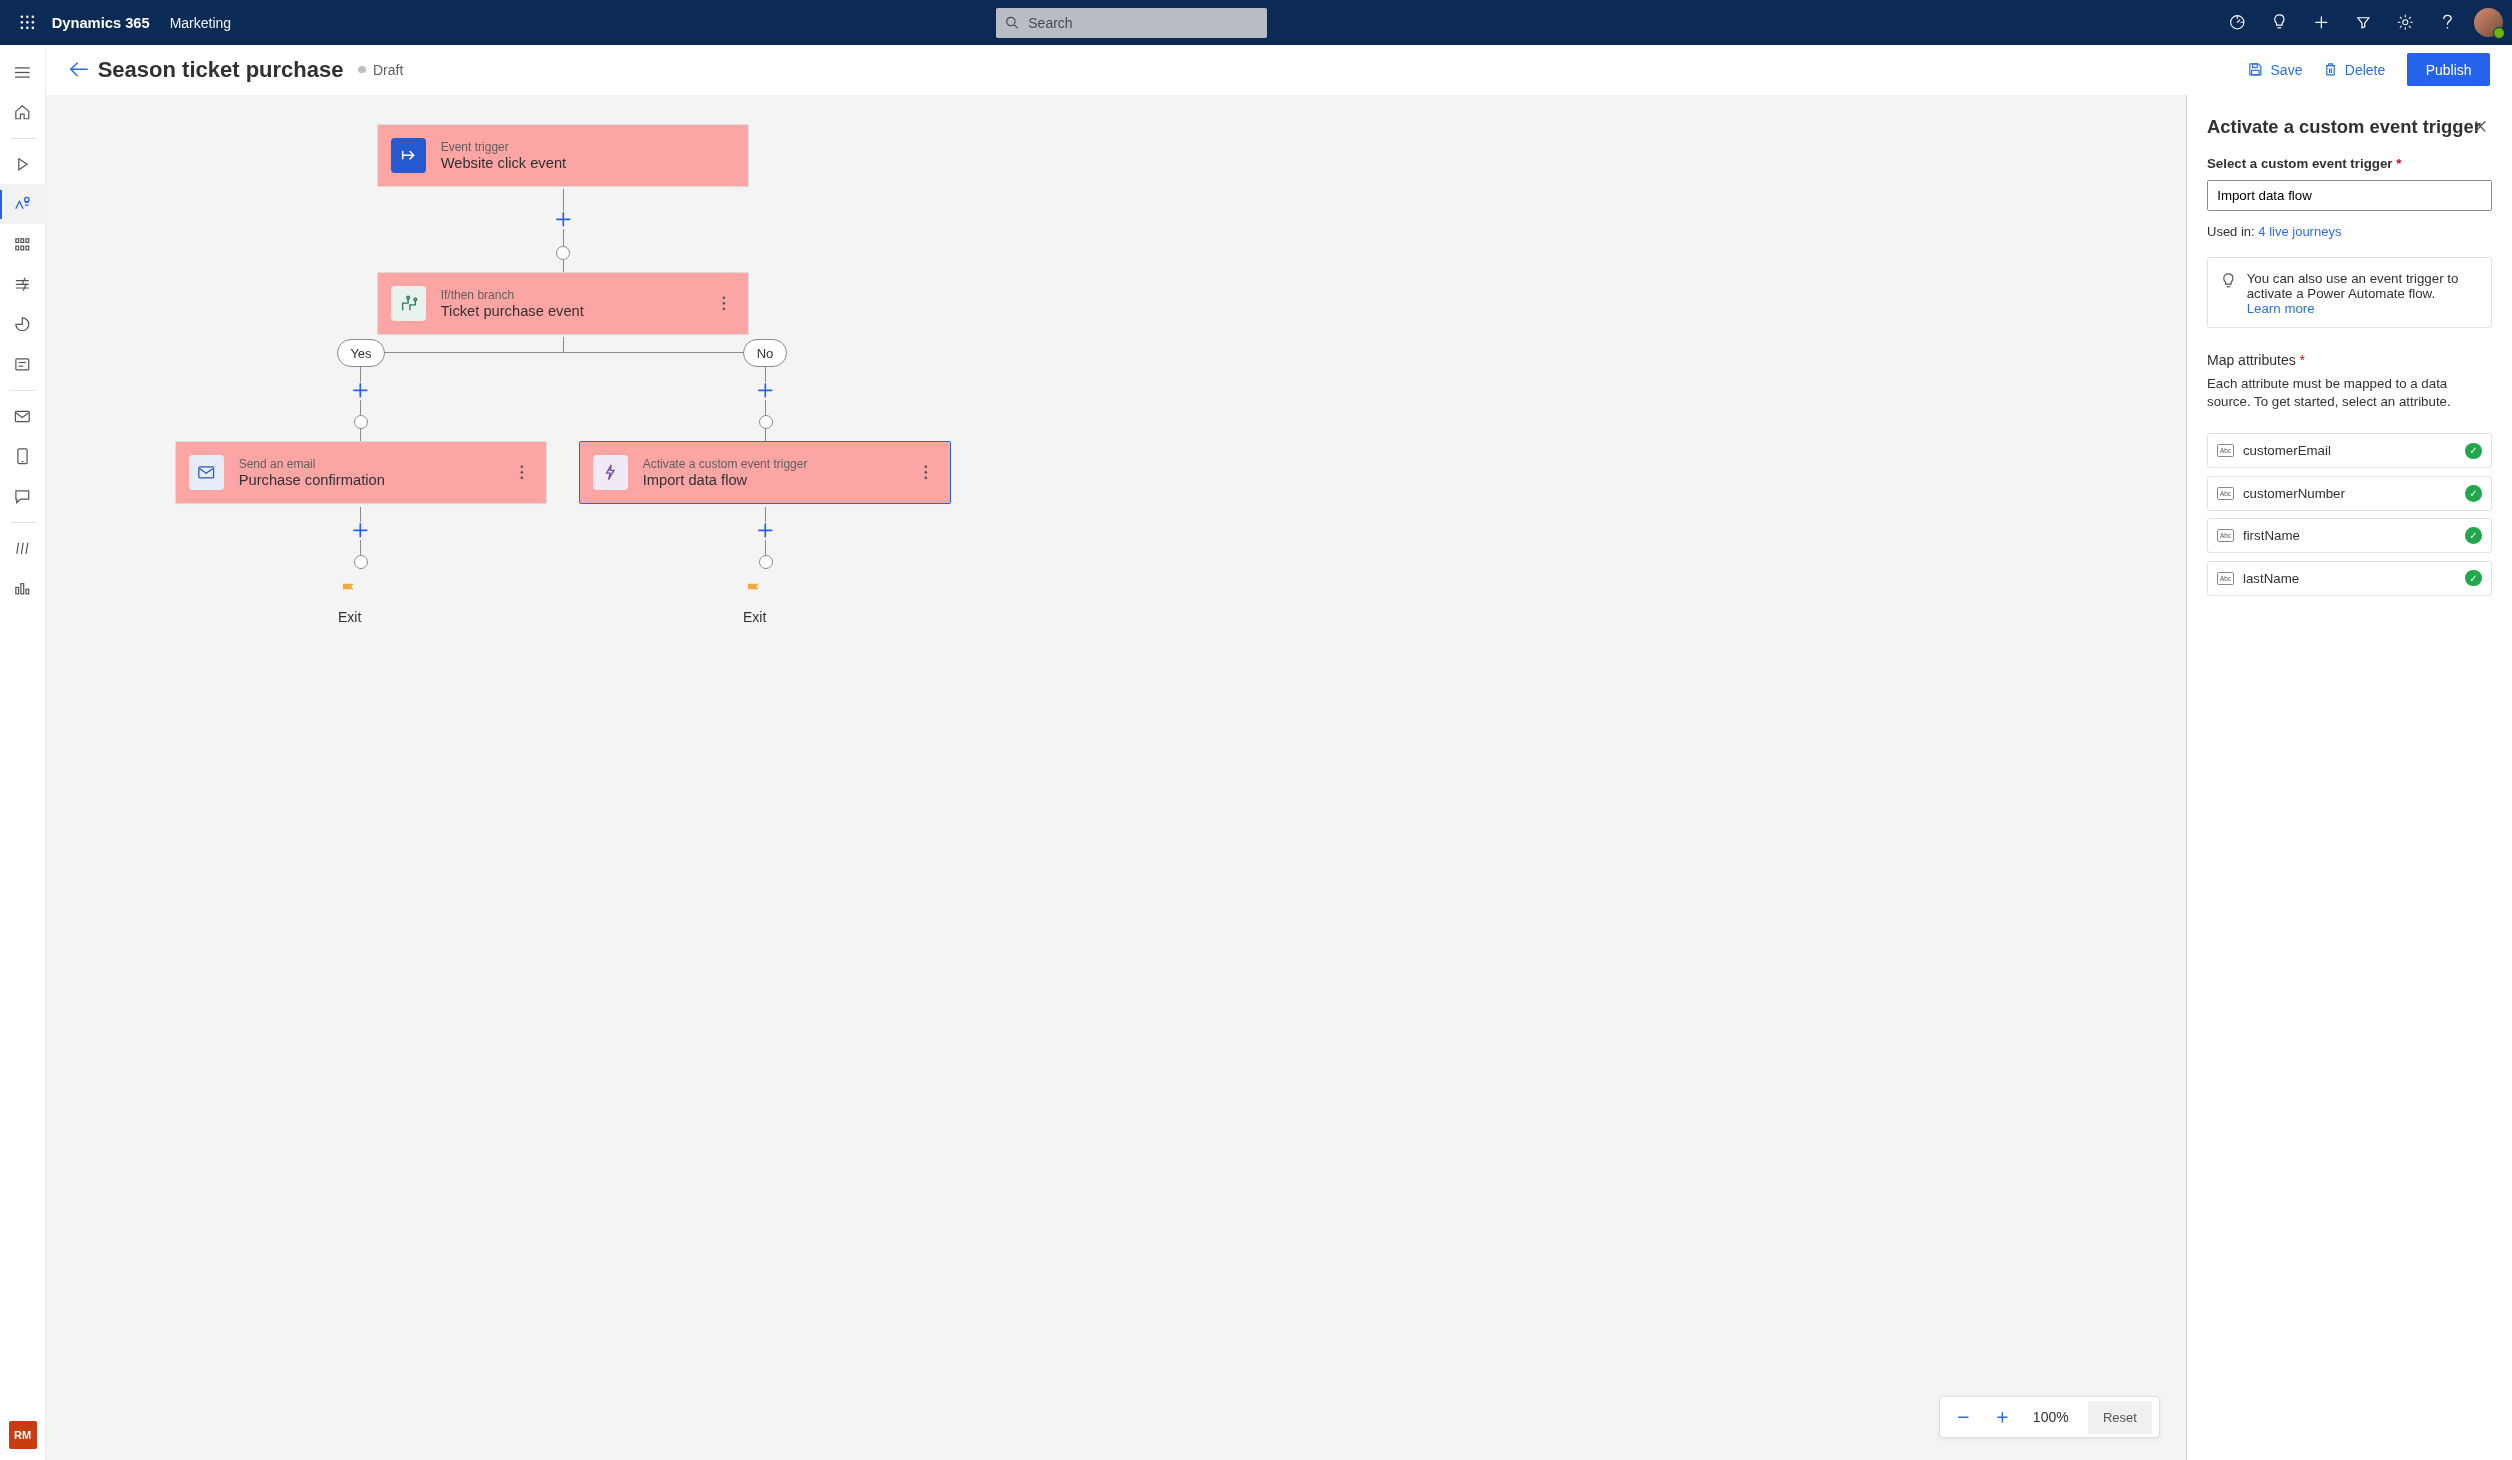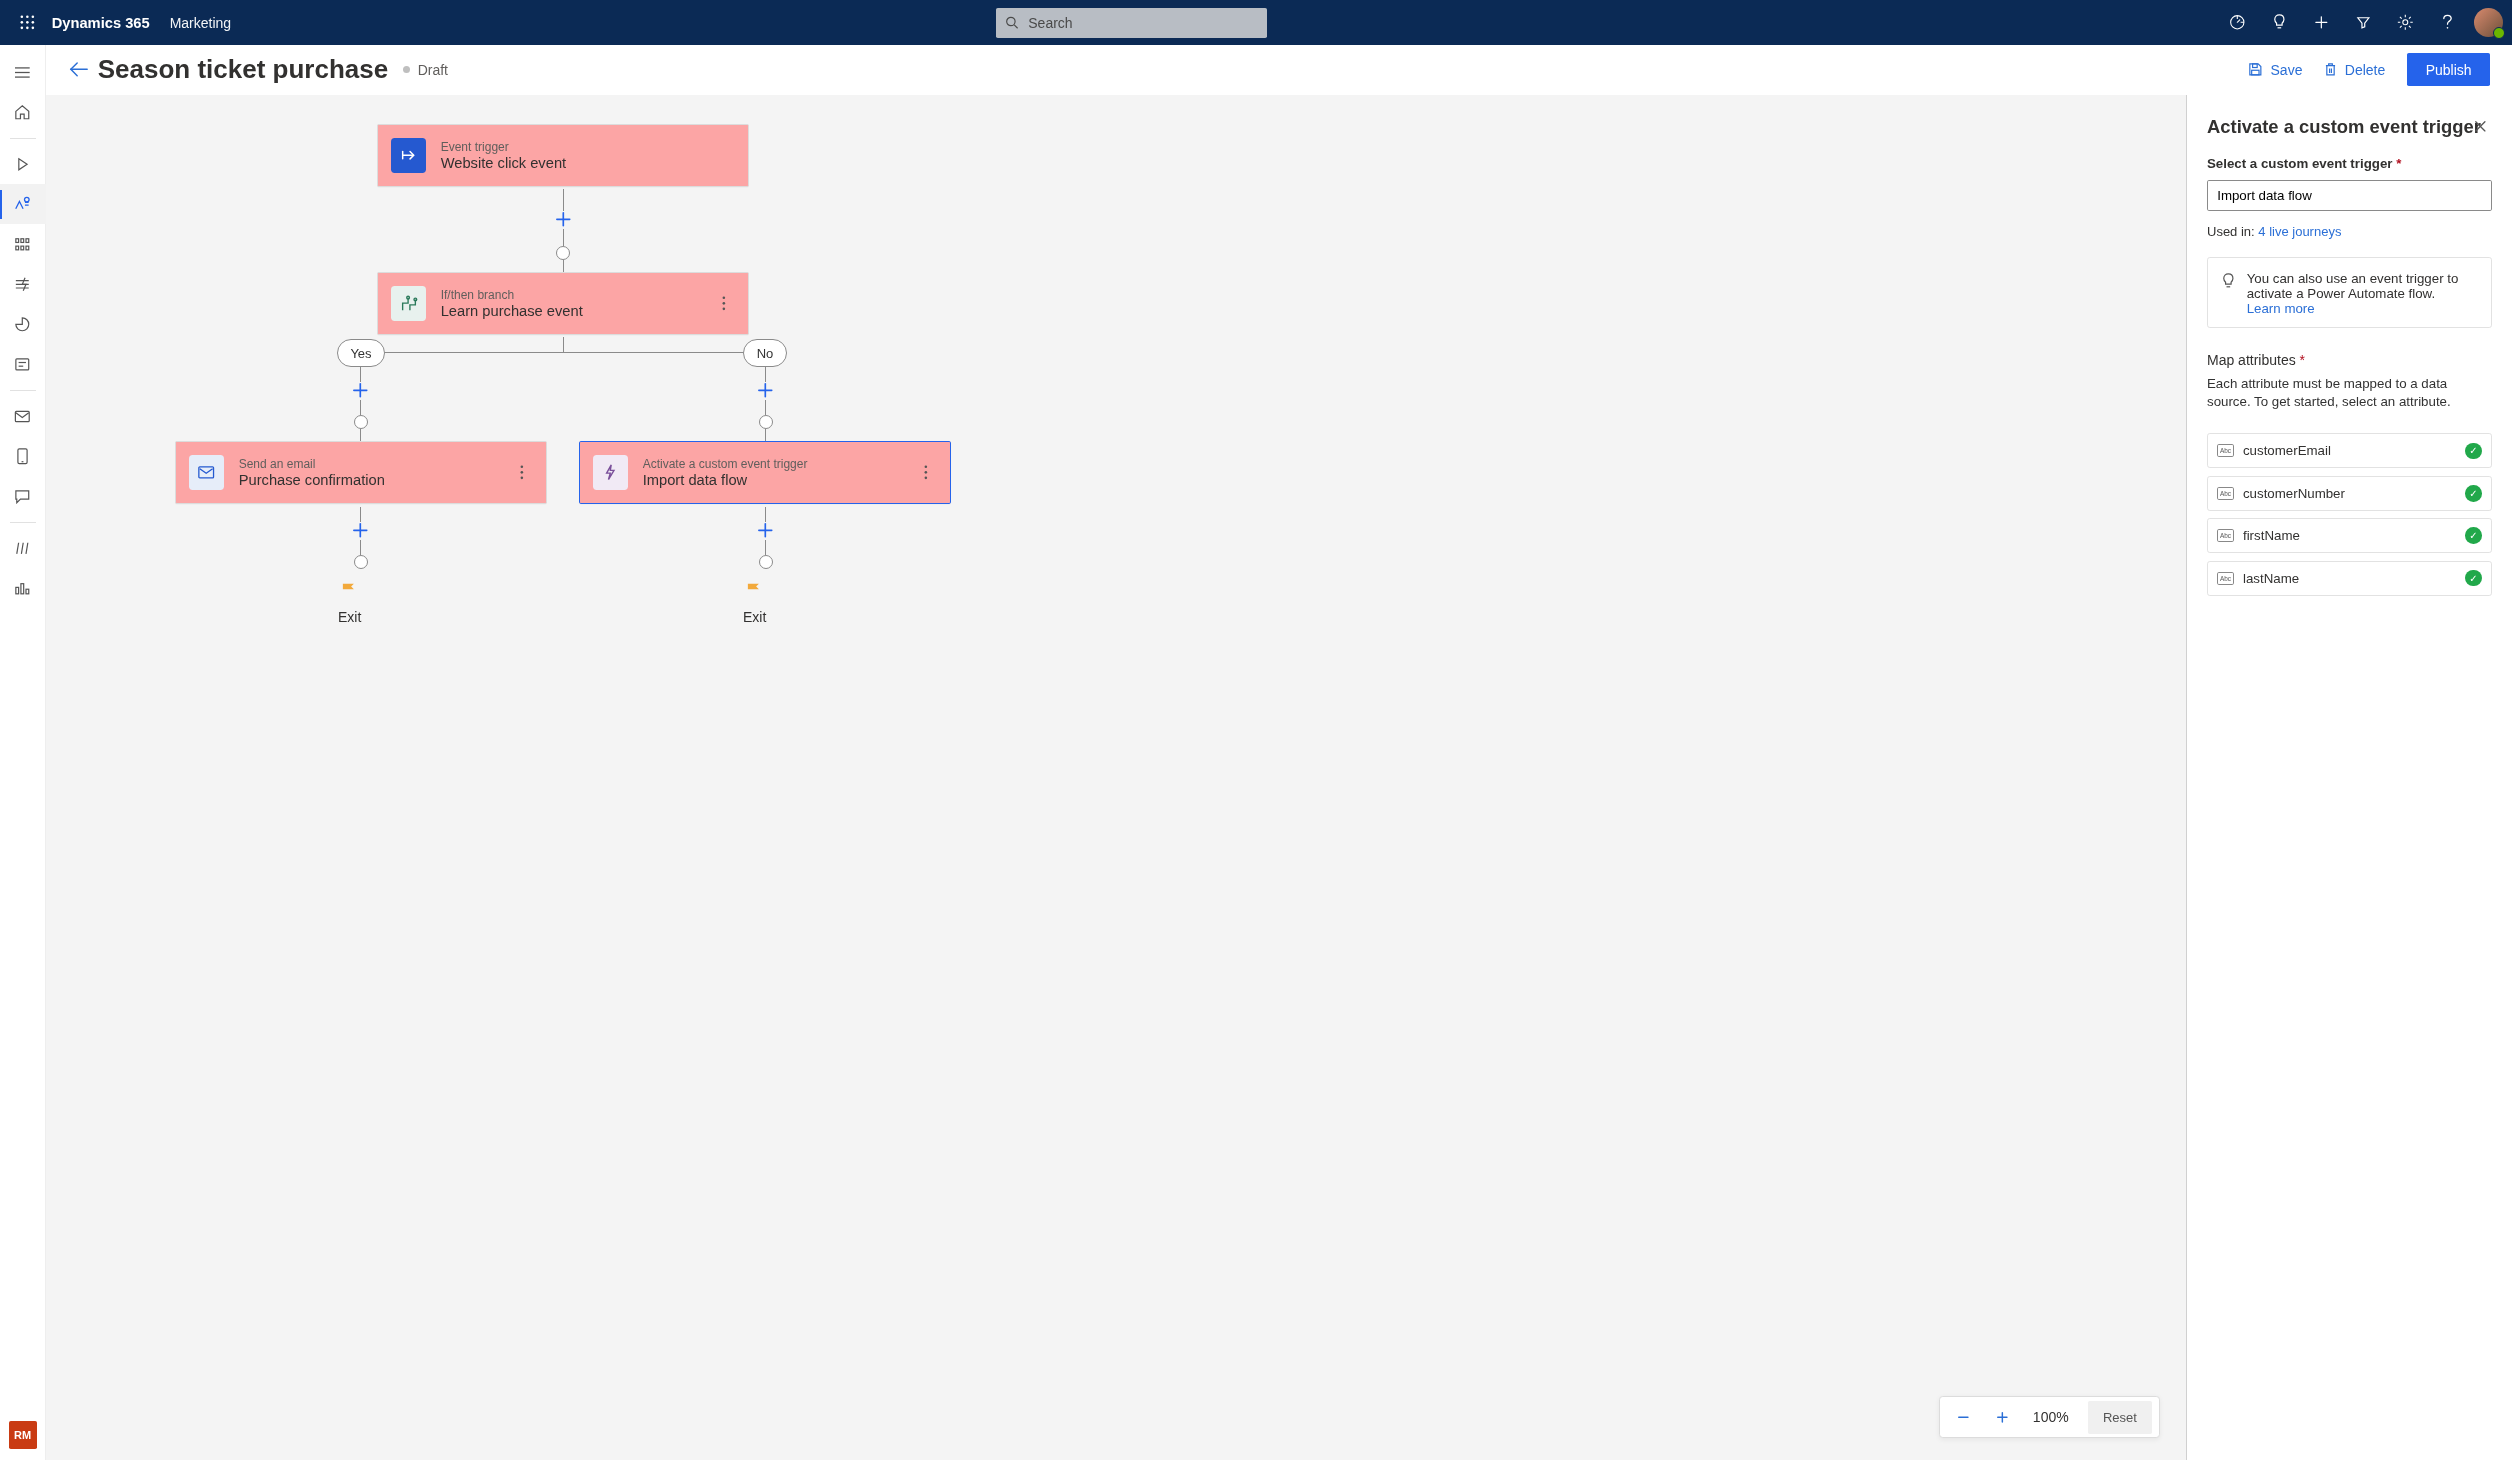--- a/index.html
+++ b/index.html
@@ -50,21 +50,21 @@
   }
 
   .main { flex:1; display:flex; flex-direction:column; }
 
   
   .pagerow {
     display:flex; align-items:center; height:50px; padding:0 22px 0 14.7px;
     border-bottom:0.9px solid transparent;
   }
   .pagerow .back { color:var(--accent); width:37px; cursor:pointer; display:flex; justify-content:center; }
-  .pagerow h1 { font-size:26px; font-weight:600; margin:0 14.7px 0 0; }
+  .pagerow h1 { font-size:22px; font-weight:600; margin:0 14.7px 0 0; }
   .pagerow .statusdot { width:7.4px; height:7.4px; border-radius:50%; background:#bfbfbf; margin-right:7.4px; }
   .pagerow .status { color:var(--text-muted); font-size:14px; }
   .pagerow .grow { flex:1; }
   .pagerow button.lite { background:none; border:none; color:var(--accent); font-size:14px; display:flex; align-items:center; gap:7.4px; padding:0 11px; cursor:pointer; }
   .pagerow button.del { color:var(--accent); }
   .pagerow button.primary {
     background:var(--accent-strong); color:#fff; border:none; height:33px; padding:0 18.4px; border-radius:1.8px; font-size:14px; cursor:pointer; margin-left:11px;
   }
 
   
@@ -360,21 +360,21 @@
           <div class="icon" style="background:#e8f1ee;">
             <svg width="20" height="20" viewBox="0 0 22 22" fill="none" stroke="#2b7a5b" stroke-width="1.5">
                 <path d="M4 18 L4 10 L10 10 L10 4"></path>
                 <path d="M12 18 L12 12 L18 12 L18 6"></path>
                 <circle cx="10" cy="4" r="1.5"></circle>
                 <circle cx="18" cy="6" r="1.5"></circle>
               </svg>
           </div>
           <div class="texts">
             <span class="k">If/then branch</span>
-            <span class="v">Learn purchase event</span>
+            <span class="v">Ticket purchase event</span>
           </div>
           <div class="more">
             <svg width="3.7" height="14.7" viewBox="0 0 4 16" fill="currentColor">
                 <circle cx="2" cy="2" r="1.4"></circle>
                 <circle cx="2" cy="8" r="1.4"></circle>
                 <circle cx="2" cy="14" r="1.4"></circle>
               </svg>
           </div>
         </div>
 

